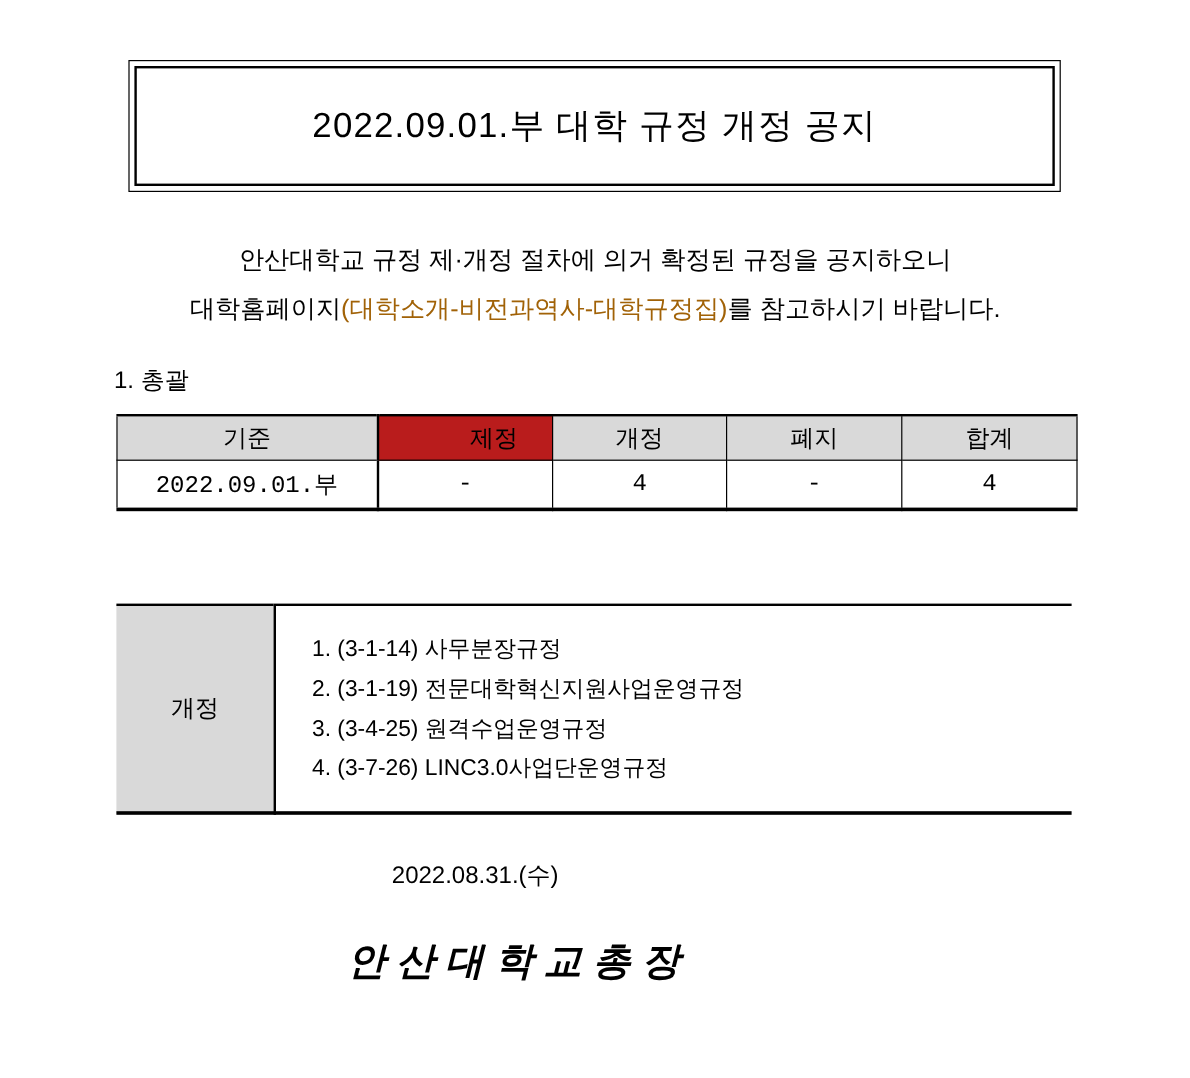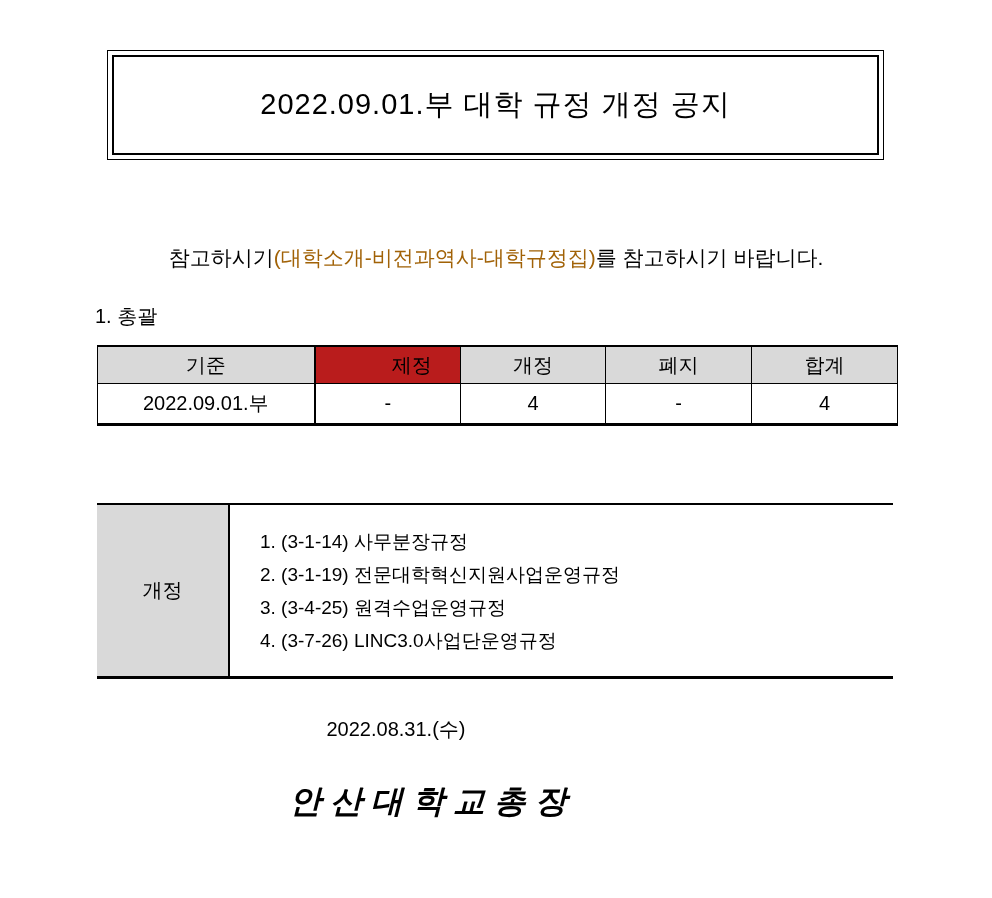--- a/index.html
+++ b/index.html
@@ -41,21 +41,21 @@
     border-collapse:collapse; table-layout:fixed;
     border-top:2px solid #000; border-bottom:3px solid #000;
     border-left:1px solid #000; border-right:1px solid #000;
     font-size:20px;
   }
   .summary-table th, .summary-table td {
     border:1px solid #000; text-align:center; font-weight:normal;
     padding:0;
   }
   .summary-table th { height:36px; }
-  .summary-table td { height:39px; }
+  .summary-table td { height:39px;font-family:Liberation Mono, monospace; }
   .summary-table .col-first { border-right:2px solid #000; }
   .c0 { width:217px; } .c1 { width:146px; } .c2 { width:145px; }
   .c3 { width:146px; } .c4 { width:146px; }
 
   
   .status-table {
     position:absolute; left:97px; top:503px; width:796px;
     border-collapse:collapse; table-layout:fixed;
     border-top:2px solid #000; border-bottom:3px solid #000;
     font-size:19px;
@@ -81,21 +81,21 @@
 <body>
 
 <div class="page">
 
   <div class="title-box">
     <div class="title-box-inner">
       <div class="title-text">2022.09.01.부 대학 규정 개정 공지</div>
     </div>
   </div>
 
-  <div class="intro"><br><span>참고하시기</span><span class="muted" style="color: #a16207;">(대학소개-비전과역사-대학규정집)</span><span>를 참고하시기 바랍니다.</span>
+  <div class="intro"><span>안산대학교 규정 제·개정 절차에 의거 확정된 규정을 공지하오니</span><br><span>대학홈페이지</span><span class="muted" style="color: #a16207;">(대학소개-비전과역사-대학규정집)</span><span>를 참고하시기 바랍니다.</span>
   </div>
 
   <div class="section-heading heading-1">1. 총괄</div>
 
   <table class="summary-table">
     <colgroup>
       <col class="c0">
         <col class="c1">
         <col class="c2">
         <col class="c3">

